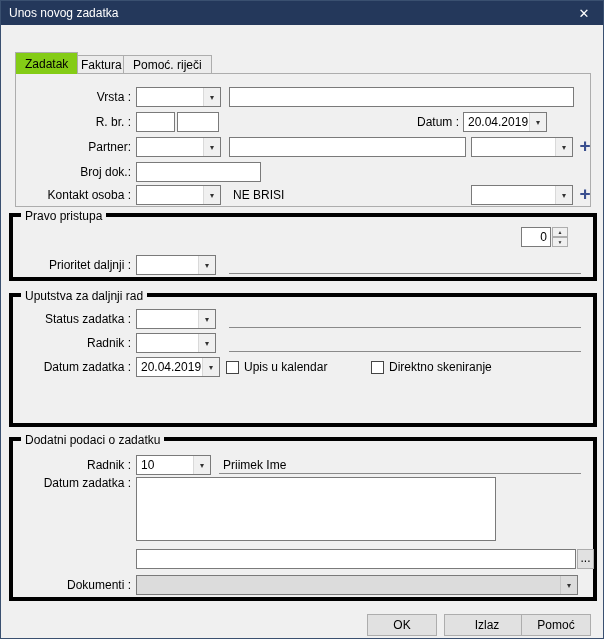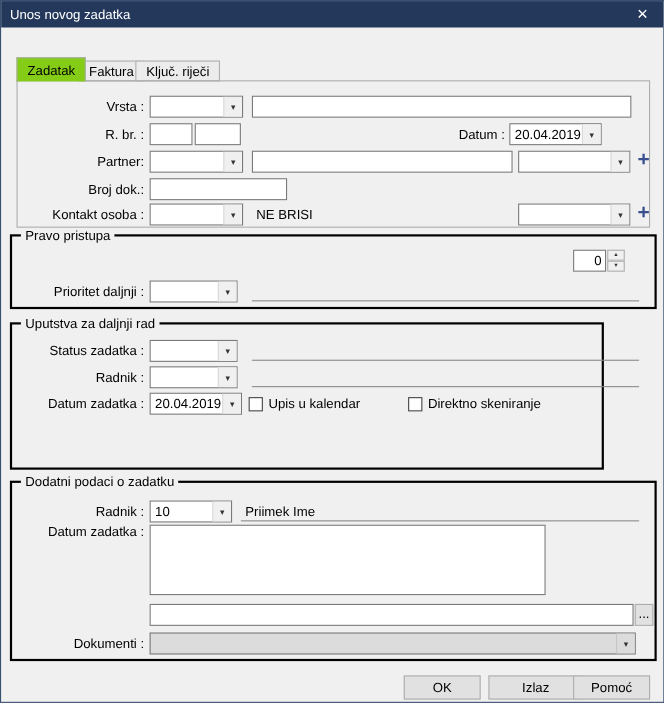--- a/index.html
+++ b/index.html
@@ -15,21 +15,21 @@
   .lbl{position:absolute;height:20px;line-height:20px;text-align:right;white-space:nowrap}
   .tbox{position:absolute;height:20px;border:1px solid #7a7a7a;background:#fff;font:inherit;padding:0 3px}
   .tarea{position:absolute;border:1px solid #7a7a7a;background:#fff;font:inherit;resize:none;padding:2px 3px}
   .combo{position:absolute;height:20px;border:1px solid #7a7a7a;background:#fff}
   .combo .combo-text{position:absolute;left:4px;top:0;line-height:18px;white-space:nowrap}
   .combo .combo-arrow{position:absolute;right:0;top:0;bottom:0;width:17px;background:#f0f0f0;
         border-left:1px solid #d9d9d9;display:flex;align-items:center;justify-content:center;
         font-size:8px;color:#333}
   .combo.disabled{background:#dcdcdc}
   .combo.disabled .combo-arrow{background:#dcdcdc;border-left:1px solid #c6c6c6}
-  .group{position:absolute;border:2px solid #000000}
+  .group{position:absolute;border:4px solid #000000}
   .legend{position:absolute;top:-8px;left:8px;background:var(--window-bg,#f0f0f0);padding:0 4px;line-height:15px}
   .underline{position:absolute;height:19px;border-bottom:1px solid #8a8a8a}
   .btn{position:absolute;height:22px;background:#e1e1e1;border:1px solid #adadad;text-align:center;
        line-height:20px;cursor:pointer}
   .plus-btn{position:absolute;width:18px;height:20px;color:var(--accent-plus,#3a4f8f);font-size:19px;
        font-weight:bold;line-height:18px;text-align:center;cursor:pointer}
   .tabstrip-tab{position:absolute;padding:0 9px;border:1px solid #adadad;background:#ececec;
        line-height:19px;height:19px;top:54px;cursor:pointer}
   .tabstrip-tab.active{top:51px;height:22px;line-height:22px;background:#84cc16;border-bottom:none;z-index:3}
   .tab-panel{position:absolute;left:14px;top:72px;width:576px;height:134px;border:1px solid #adadad;z-index:1}
@@ -55,21 +55,21 @@
     <span>✕</span>
   </div>
 
   <div class="tabstrip-tab active" style="left:14px">
     <span>Zadatak</span>
   </div>
   <div class="tabstrip-tab" style="left:70px">
     <span>Faktura</span>
   </div>
   <div class="tabstrip-tab" style="left:122px">
-    <span>Ključ. riječi</span>
+    <span>Pomoć. riječi</span>
   </div>
   <div class="tab-panel"></div>
 
   <div class="lbl" style="left:20px;top:86px;width:110px">Vrsta :</div>
   <div class="combo" style="left:135px;top:86px;width:85px">
     <span class="combo-text"></span>
     <span class="combo-arrow">▾</span>
   </div>
   <input class="tbox" style="left: 228px; top: 86px; width: 345px;">
 
@@ -123,21 +123,21 @@
       <div class="spin-btn"><span>▼</span></div>
     </div>
   </div>
   <div class="lbl" style="left:20px;top:254px;width:110px">Prioritet daljnji :</div>
   <div class="combo" style="left:135px;top:254px;width:80px">
     <span class="combo-text"></span>
     <span class="combo-arrow">▾</span>
   </div>
   <div class="underline" style="left:228px;top:254px;width:352px"></div>
 
-  <div class="group" style="left:8px;top:292px;width:540px;height:134px">
+  <div class="group" style="left:8px;top:292px;width:588px;height:134px">
     <span class="legend">Uputstva za daljnji rad</span>
   </div>
   <div class="lbl" style="left:20px;top:308px;width:110px">Status zadatka :</div>
   <div class="combo" style="left:135px;top:308px;width:80px">
     <span class="combo-text"></span>
     <span class="combo-arrow">▾</span>
   </div>
   <div class="underline" style="left:228px;top:308px;width:352px"></div>
 
   <div class="lbl" style="left:20px;top:332px;width:110px">Radnik :</div>

